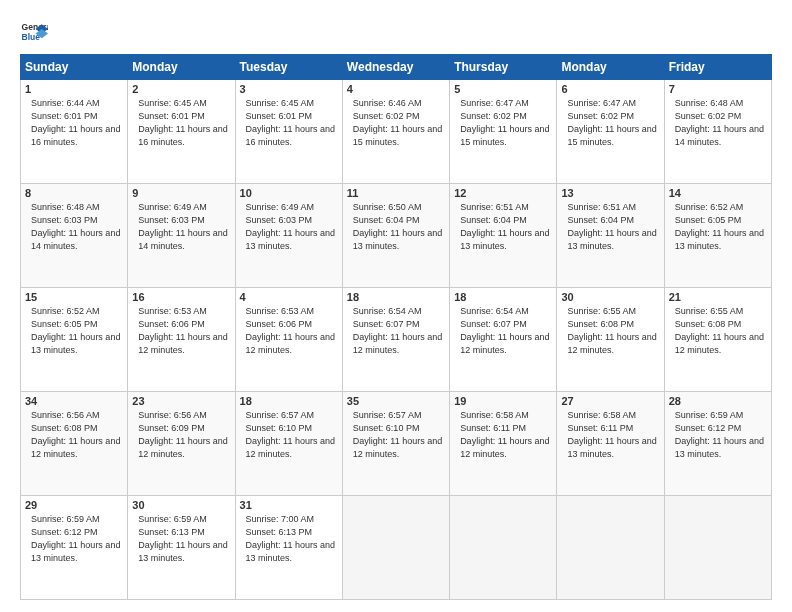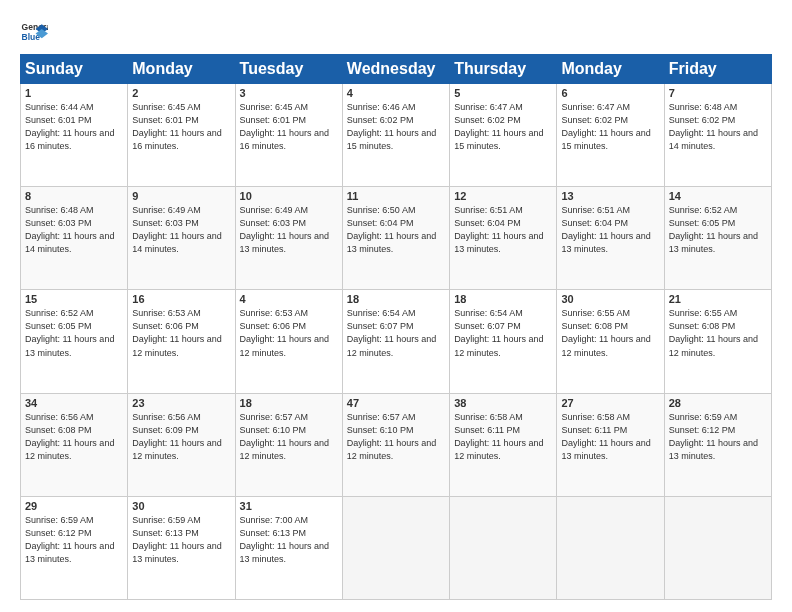--- a/index.html
+++ b/index.html
@@ -47,21 +47,21 @@
     }
     .calendar {
       flex: 1;
       border-collapse: collapse;
       width: 100%;
       table-layout: fixed;
     }
     .calendar thead tr th {
       background: #1a5fa8;
       color: #fff;
-      font-size: 16px;
+      font-size: 12px;
       font-weight: bold;
       padding: 5px 4px;
       text-align: left;
       border: 1px solid #1a5fa8;
     }
     .calendar tbody tr td {
       vertical-align: top;
       border: 1px solid #ccc;
       padding: 3px 4px;
       font-size: 9.2px;
@@ -78,20 +78,21 @@
     .day-num {
       font-size: 11px;
       font-weight: bold;
       display: block;
       margin-bottom: 2px;
     }
     .cell-text {
       line-height: 1.45;
       font-size: 9px;
       color: #333;
+      margin-left: 6px;
     }
   </style>
 </head>
 <body>
 
 <div class="page">
   <div class="header">
     <div class="logo">
       <svg class="logo-icon" viewBox="0 0 36 36">
         <text x="2" y="16" font-size="11" font-family="Arial" font-weight="bold" fill="#333">General</text>
@@ -216,25 +217,25 @@
           </td>
           <td>
             <span class="day-num">23</span>
             <div class="cell-text">Sunrise: 6:56 AM<br>Sunset: 6:09 PM<br>Daylight: 11 hours and 12 minutes.</div>
           </td>
           <td>
             <span class="day-num">18</span>
             <div class="cell-text">Sunrise: 6:57 AM<br>Sunset: 6:10 PM<br>Daylight: 11 hours and 12 minutes.</div>
           </td>
           <td>
-            <span class="day-num">47</span>
+            <span class="day-num">35</span>
             <div class="cell-text">Sunrise: 6:57 AM<br>Sunset: 6:10 PM<br>Daylight: 11 hours and 12 minutes.</div>
           </td>
           <td>
-            <span class="day-num">38</span>
+            <span class="day-num">19</span>
             <div class="cell-text">Sunrise: 6:58 AM<br>Sunset: 6:11 PM<br>Daylight: 11 hours and 12 minutes.</div>
           </td>
           <td>
             <span class="day-num">27</span>
             <div class="cell-text">Sunrise: 6:58 AM<br>Sunset: 6:11 PM<br>Daylight: 11 hours and 13 minutes.</div>
           </td>
           <td>
             <span class="day-num">28</span>
             <div class="cell-text">Sunrise: 6:59 AM<br>Sunset: 6:12 PM<br>Daylight: 11 hours and 13 minutes.</div>
           </td>

